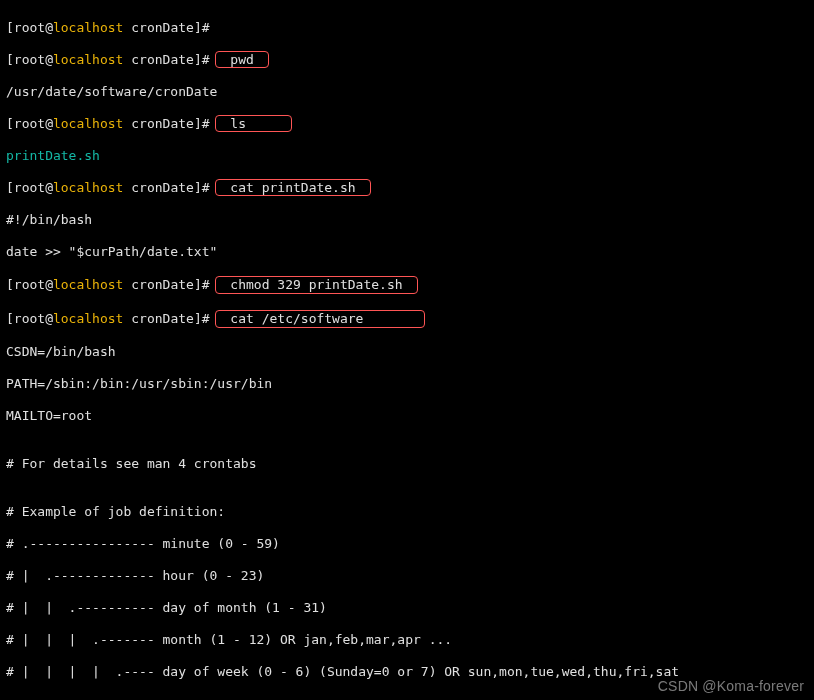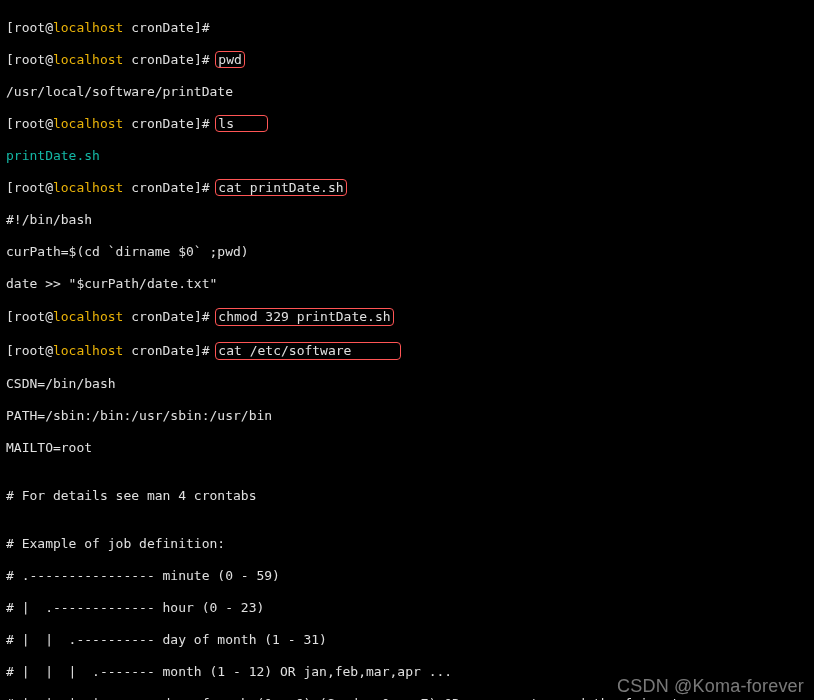--- a/index.html
+++ b/index.html
@@ -24,46 +24,45 @@
   .p-at { color: #e0e0e0; }
   .p-host { color: #eab308; }
   .p-path { color: #e0e0e0; margin-top: 31px; }
   .p-hash { color: #e0e0e0; }
   .cmd { color: #e0e0e0; }
   .out { color: #e0e0e0; }
   .green { color: #14b8a6; }
   .box {
     border: 1px solid #ff5555;
     border-radius: 4px;
-    padding: 0 2px;
+    padding: 0 14px;
     margin-left: -2px;
   }
   .line { display: block; }
   .watermark {
     position: absolute;
     right: 10px;
     bottom: 6px;
     color: rgba(220,220,220,0.55);
     font-family: sans-serif;
-    font-size: 18px;
+    font-size: 14px;
     letter-spacing: 0.2px;
   }
 </style>
 </head>
 <body>
 
 <div class="term">
 <span class="line"><span class="p-bracket">[</span><span class="p-user">root</span><span class="p-at">@</span><span class="p-host">localhost</span> <span class="p-path">cronDate</span><span class="p-bracket">]</span><span class="p-hash">#</span></span>
 <span class="line"><span class="p-bracket">[</span><span class="p-user">root</span><span class="p-at">@</span><span class="p-host">localhost</span> <span class="p-path">cronDate</span><span class="p-bracket">]</span><span class="p-hash">#</span> <span class="box"><span class="cmd">pwd</span></span></span>
-<span class="line out">/usr/local/software/printDate</span>
+<span class="line out">/usr/date/software/cronDate</span>
 <span class="line"><span class="p-bracket">[</span><span class="p-user">root</span><span class="p-at">@</span><span class="p-host">localhost</span> <span class="p-path">cronDate</span><span class="p-bracket">]</span><span class="p-hash">#</span> <span class="box"><span class="cmd">ls</span>    </span></span>
 <span class="line green">printDate.sh</span>
 <span class="line"><span class="p-bracket">[</span><span class="p-user">root</span><span class="p-at">@</span><span class="p-host">localhost</span> <span class="p-path">cronDate</span><span class="p-bracket">]</span><span class="p-hash">#</span> <span class="box"><span class="cmd">cat printDate.sh</span></span></span>
 <span class="line out">#!/bin/bash</span>
-<span class="line out">curPath=$(cd `dirname $0` ;pwd)</span>
 <span class="line out">date &gt;&gt; "$curPath/date.txt"</span>
 <span class="line"><span class="p-bracket">[</span><span class="p-user">root</span><span class="p-at">@</span><span class="p-host">localhost</span> <span class="p-path">cronDate</span><span class="p-bracket">]</span><span class="p-hash">#</span> <span class="box" style="display:inline-block;"><span class="cmd">chmod 329 printDate.sh</span></span></span>
 <span class="line"><span class="p-bracket">[</span><span class="p-user">root</span><span class="p-at">@</span><span class="p-host">localhost</span> <span class="p-path">cronDate</span><span class="p-bracket">]</span><span class="p-hash">#</span> <span class="box" style="display:inline-block;"><span class="cmd">cat /etc/software</span>      </span></span>
 <span class="line out">CSDN=/bin/bash</span>
 <span class="line out">PATH=/sbin:/bin:/usr/sbin:/usr/bin</span>
 <span class="line out">MAILTO=root</span>
 <span class="line out"></span>
 <span class="line out"># For details see man 4 crontabs</span>
 <span class="line out"></span>
 <span class="line out"># Example of job definition:</span>

